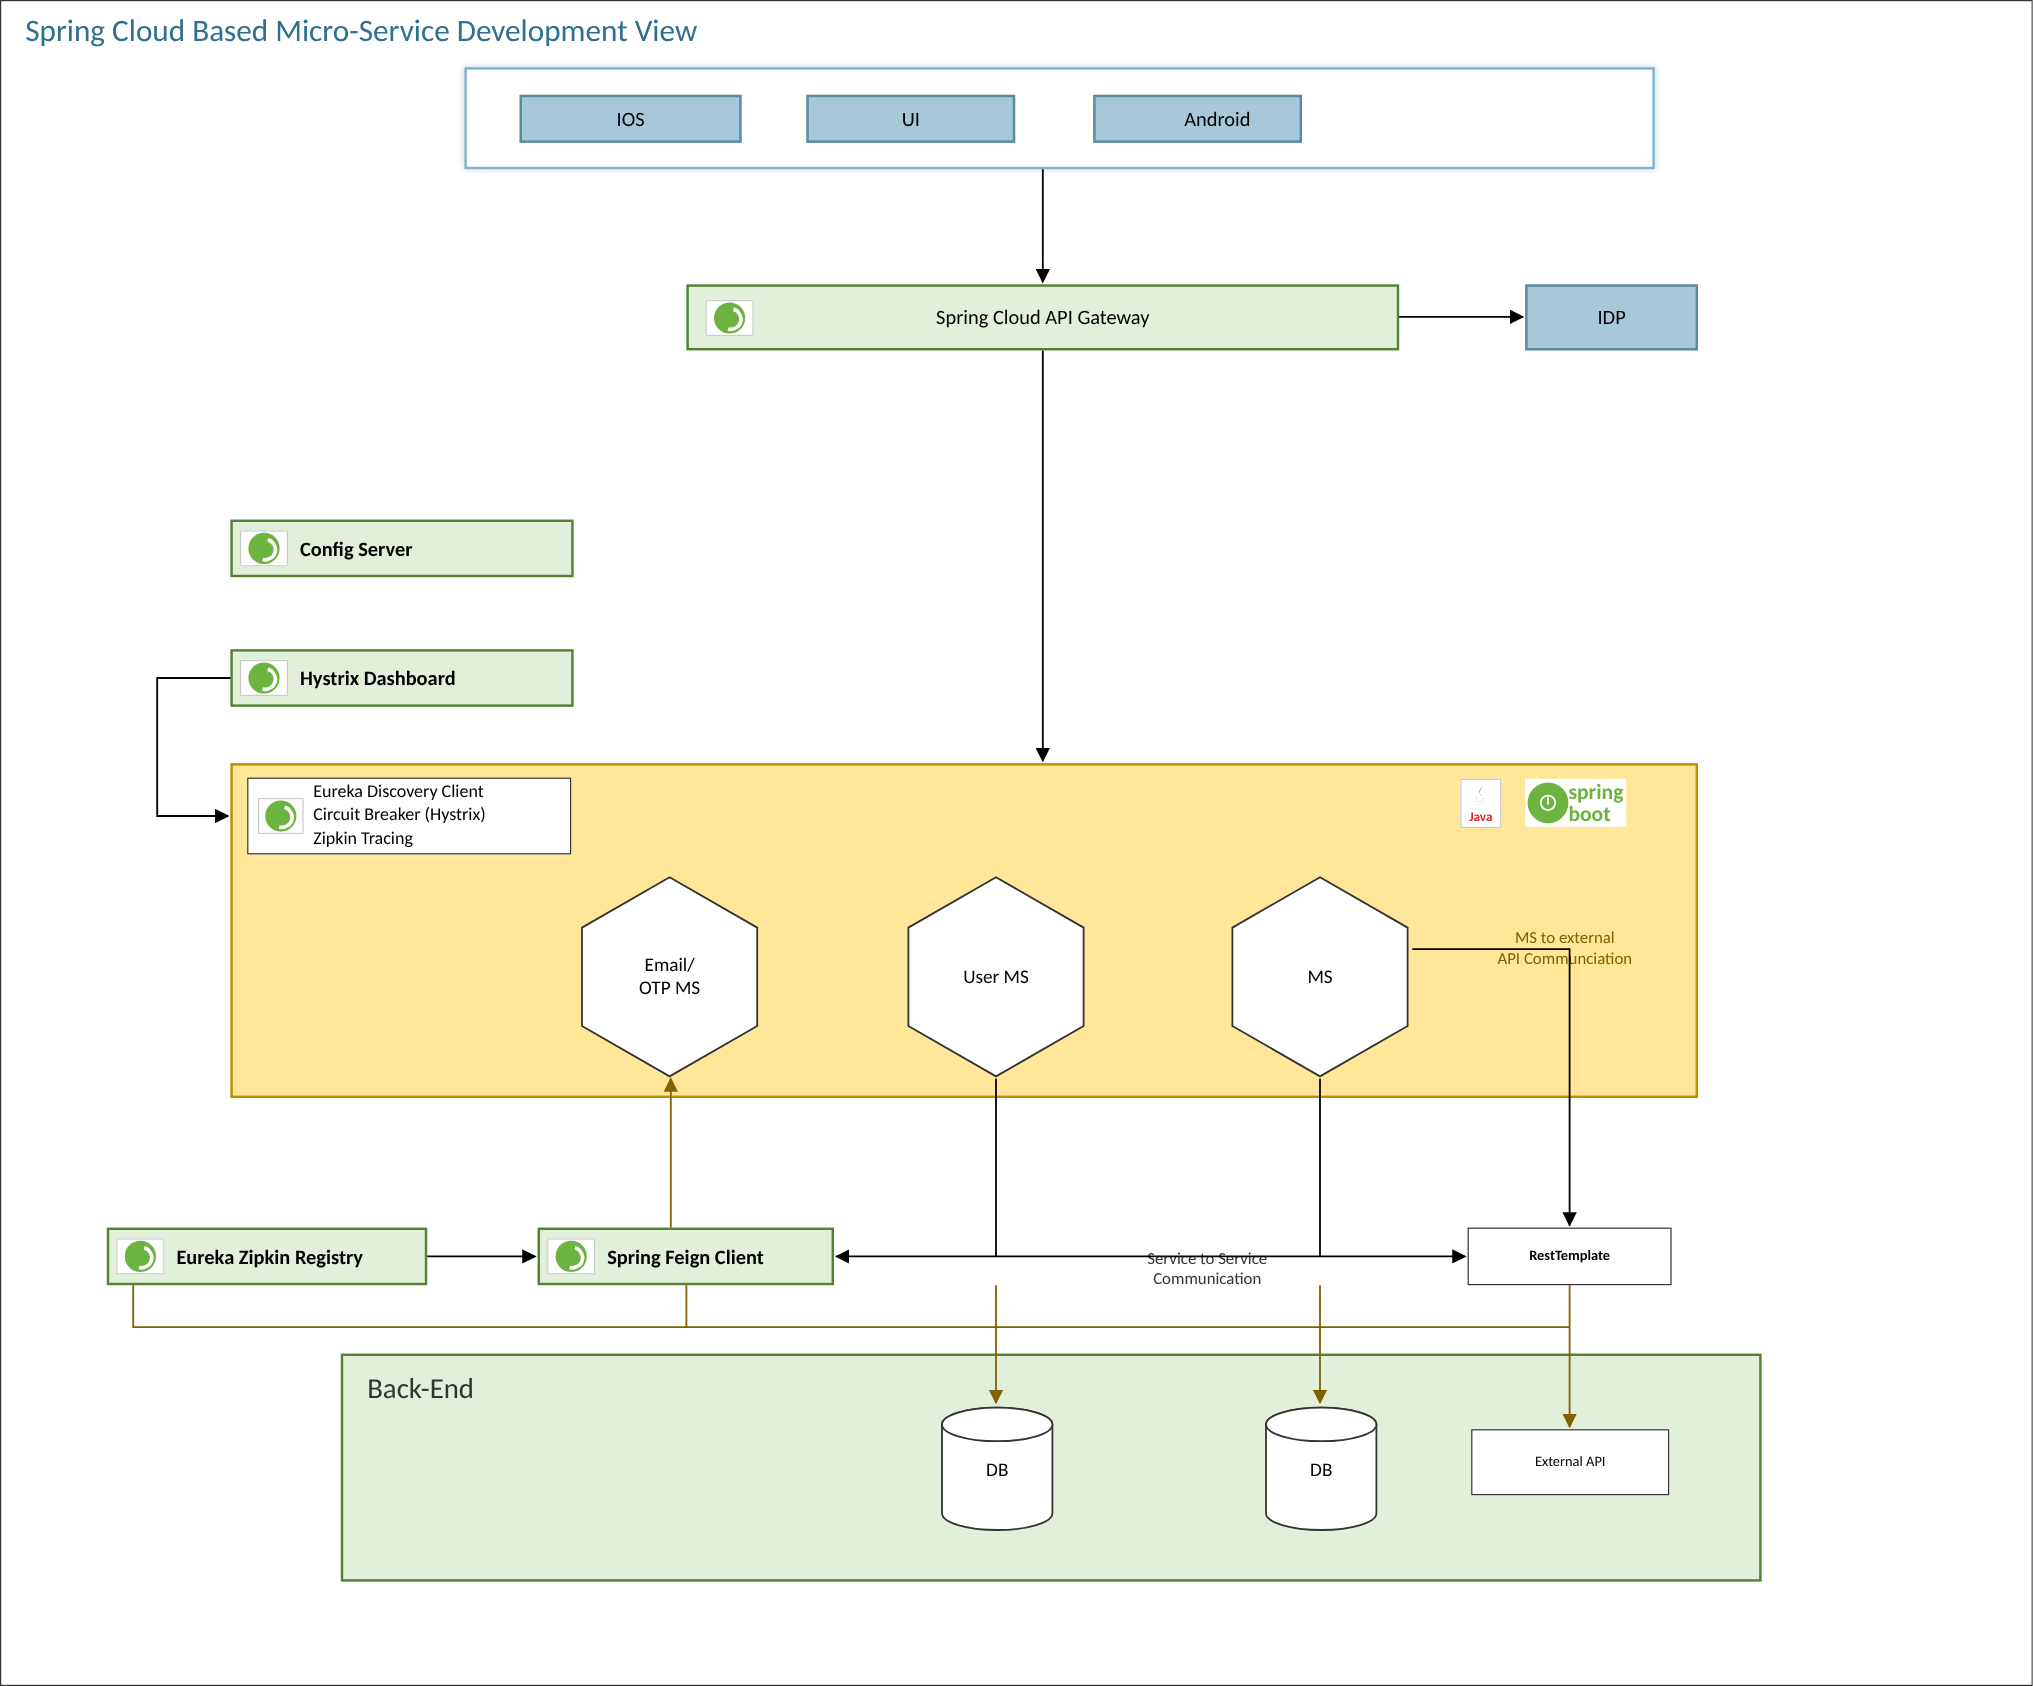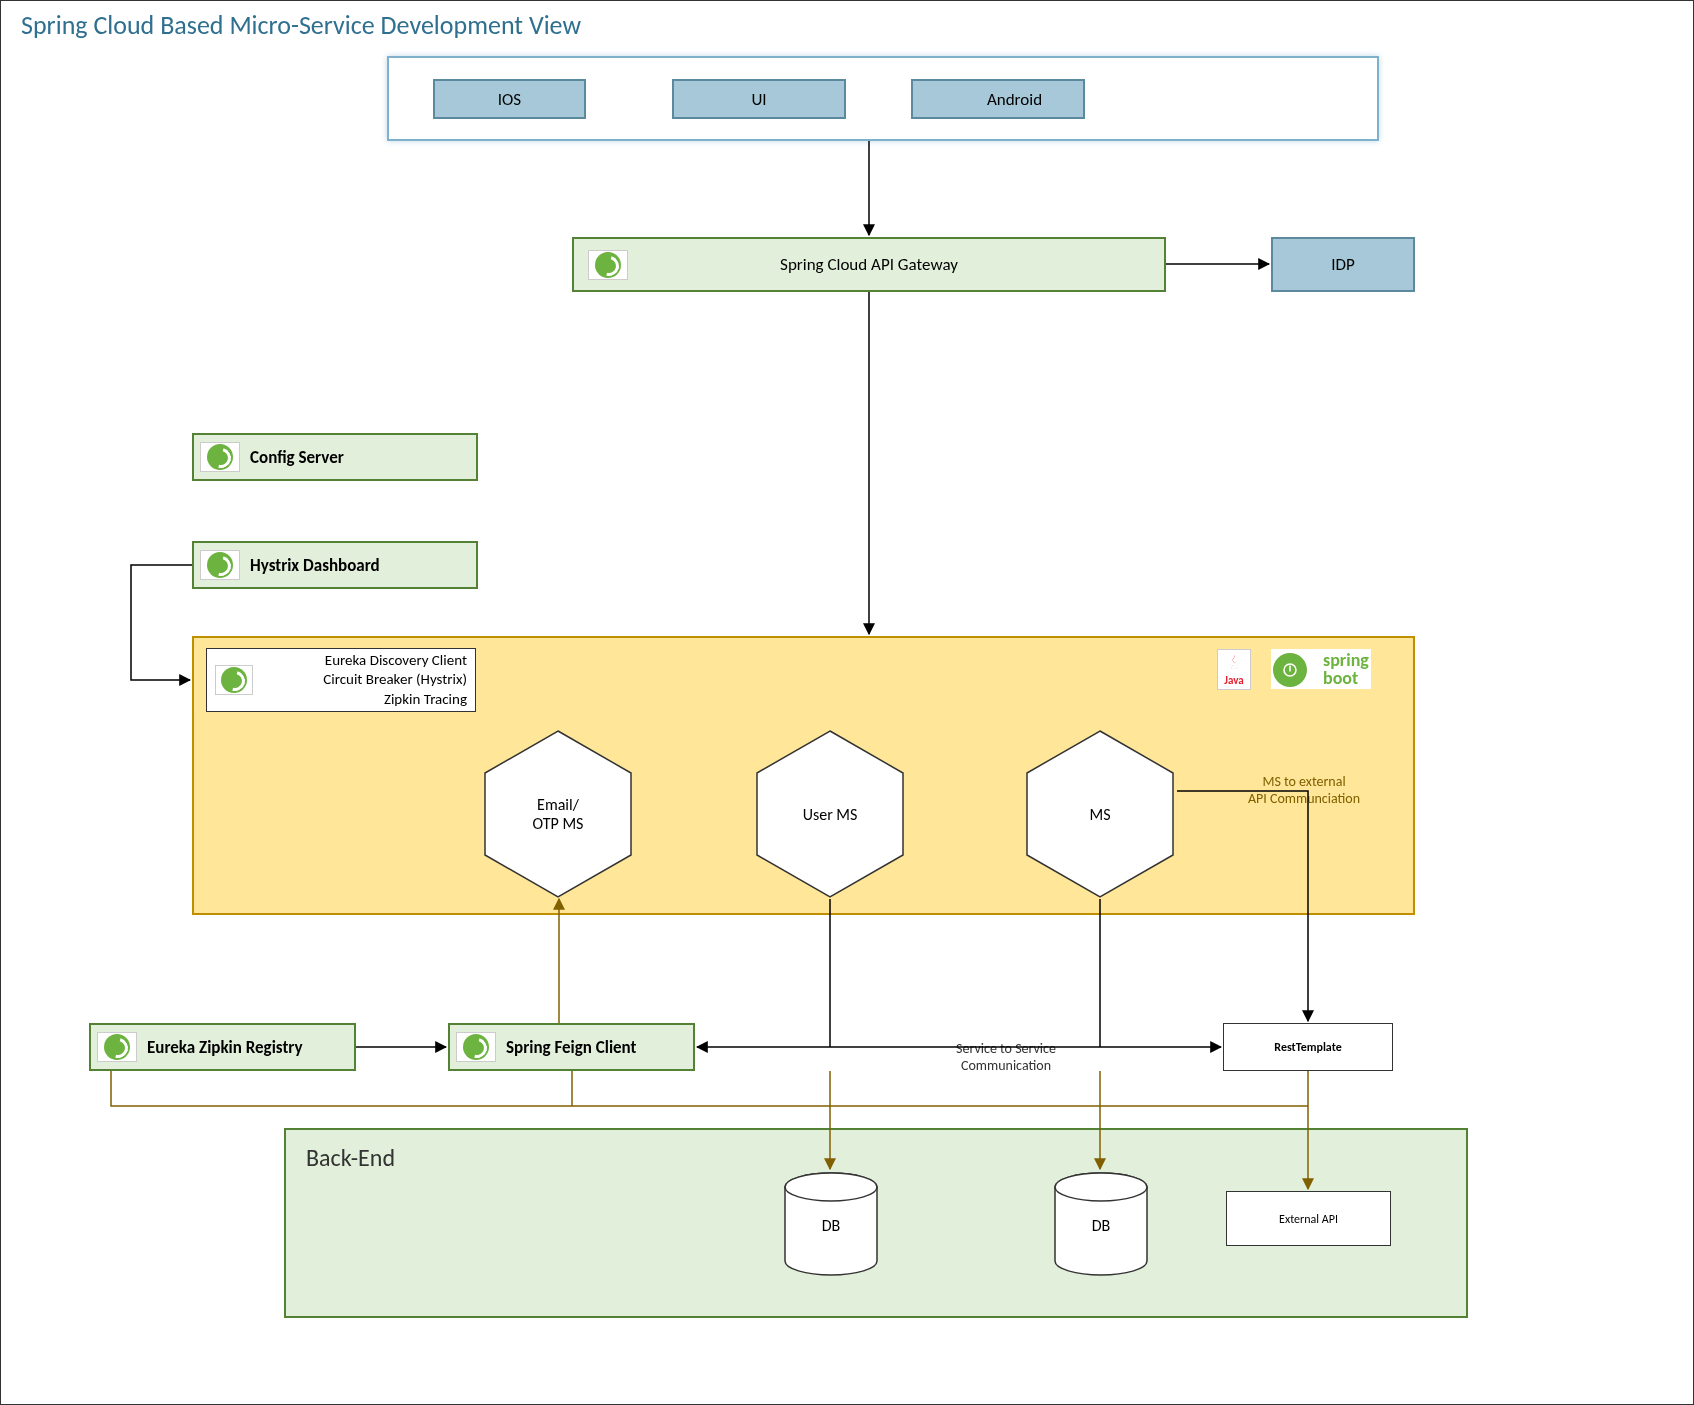--- a/index.html
+++ b/index.html
@@ -77,21 +77,21 @@
   .ms-container {
     position: absolute;
     background: #FFE699;
     border: 2px solid #BF8F00;
   }
   .ms-info-box {
     position: absolute;
     border: 1px solid #333;
     background: #fff;
     font-size: 15px;
-    text-align: right;
+    text-align: left;
     padding: 4px 8px;
     line-height: 1.3;
     display: flex;
     align-items: center;
   }
   .ms-info-box .icon-slot {
     width: 38px; height: 30px;
     border: 1px solid #ccc;
     background: #fff;
     display: flex; align-items: center; justify-content: center;
@@ -148,21 +148,21 @@
   }
 </style>
 </head>
 <body>
 
 <div class="canvas">
 
   <div class="title">Spring Cloud Based Micro-Service Development View</div>
 
   <div class="client-container" style="left:386px; top:55px; width:992px; height:85px;"></div>
-  <div class="client-box" style="left:432px; top:78px; width:153px; height:40px;">
+  <div class="client-box" style="left:432px; top:78px; width:185px; height:40px;">
     <span>IOS</span>
   </div>
   <div class="client-box" style="left:671px; top:78px; width:174px; height:40px;">
     <span>UI</span>
   </div>
   <div class="client-box" style="left:910px; top:78px; width:174px; height:40px;padding-left:33px;">
     <span>Android</span>
   </div>
 
   <div class="box" style="left:571px; top:236px; width:594px; height:55px; justify-content:center;">
@@ -206,21 +206,21 @@
     <div style="border:1px solid #ccc; background:#fff; padding:2px 4px; display:flex; flex-direction:column; align-items:center;">
       <svg width="24" height="22" viewBox="0 0 24 24">
         <path d="M12 3c2 3-3 4-1 7 1 2 3 2 3 2s-4-1-3-4c1-2 3-3 1-5z" fill="#E8212E"></path>
         <path d="M8 14c-3 1 6 2 9 0-1 1-10 2-9 0z" fill="#5382A1"></path>
         <path d="M9 17c-2 1 5 1 7 0-1 1-8 1-7 0z" fill="#5382A1"></path>
       </svg>
       <span style="color:#E8212E; font-size:11px; font-weight:bold;">Java</span>
     </div>
   </div>
   <div class="logo-box" style="left:1270px; top:648px;">
-    <div style="display:flex; align-items:flex-end; gap:16px; background:#fff; padding:2px;">
+    <div style="display:flex; align-items:center; gap:0; background:#fff; padding:2px;">
       <div style="width:34px;height:34px;border-radius:50%;background:#6DB33F;display:flex;align-items:center;justify-content:center;">
         <svg width="18" height="18" viewBox="0 0 24 24">
             <circle cx="12" cy="12" r="8" fill="none" stroke="#fff" stroke-width="2"></circle>
             <rect x="11" y="6" width="2" height="8" fill="#fff"></rect>
           </svg>
       </div>
       <span style="color:#6DB33F; font-weight:bold; font-size:18px; line-height:1; white-space:pre;">spring
 boot</span>
     </div>
   </div>

